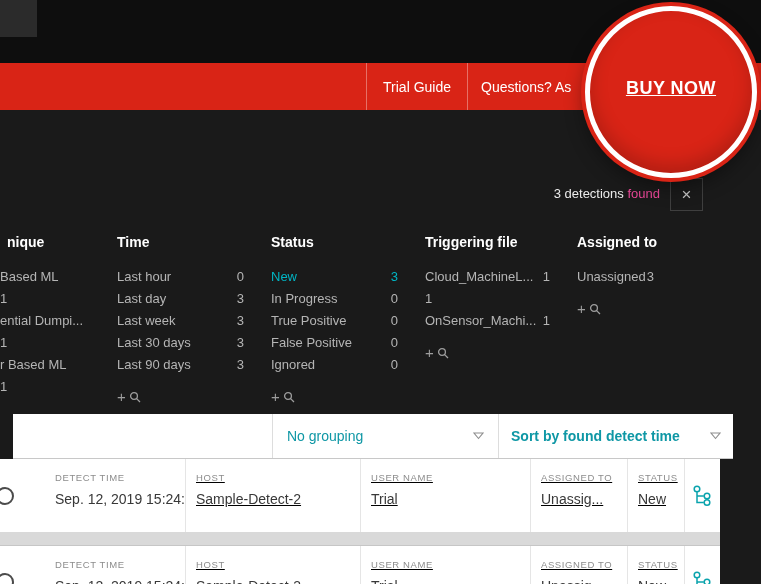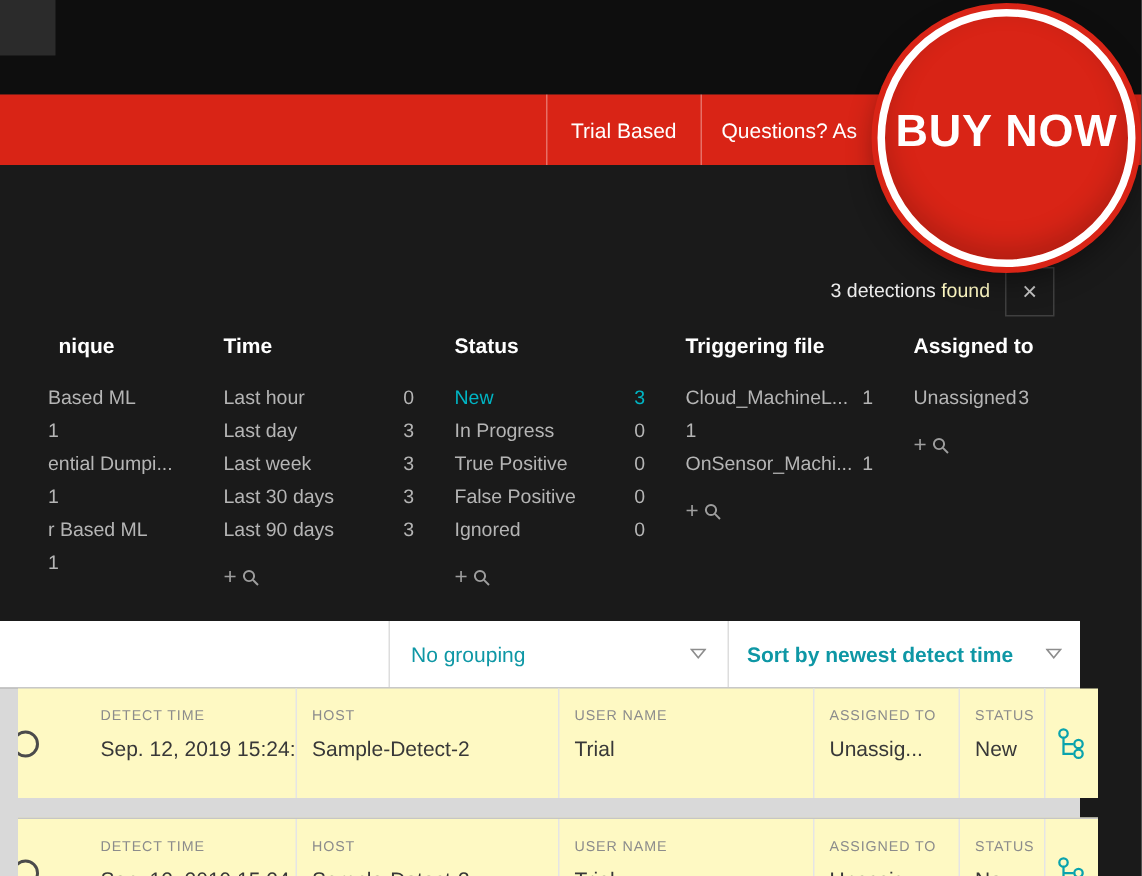--- a/index.html
+++ b/index.html
@@ -16,89 +16,89 @@
   .nav-item{display:flex;align-items:center;color:#fff;font-size:14px;
     border-left:1px solid rgba(255,255,255,0.35);cursor:pointer;white-space:nowrap;}
   .nav-item.trial{padding:0 16px;}
   .nav-item.questions{width:280px;justify-content:flex-start;padding-left:13px;}
 
   
   .callout{position:absolute;left:585px;top:6px;width:162px;height:162px;border-radius:50%;
     background:#d92416;border:5px solid #ffffff;
     box-shadow:0 0 0 4px #d92416, 0 8px 20px rgba(0,0,0,0.45), inset 0 -8px 18px rgba(0,0,0,0.18);
     display:flex;align-items:center;justify-content:center;z-index:40;cursor:pointer;}
-  .callout-text{color:#fff;font-size:30px;font-weight:bold;letter-spacing:0.5px;transform:translateY(-4px);}
+  .callout-text{color:#fff;font-size:18px;font-weight:bold;letter-spacing:0.5px;transform:translateY(-4px);text-decoration:underline;}
 
   
   .det-text{position:absolute;right:101px;top:186px;font-size:13px;color:#ececec;z-index:5;}
-  .det-text .muted{color:#fef9c3;}
+  .det-text .muted{color:#ec4899;}
   .close-btn{position:absolute;left:670px;top:178px;width:33px;height:33px;box-sizing:border-box;
     border:1px solid #3f3f3f;color:#c6c6c6;display:flex;align-items:center;justify-content:center;
     font-size:17px;cursor:pointer;background:transparent;}
 
   
-  .filters{position:absolute;left:0;top:222px;display:flex;padding-left:32px;}
+  .filters{position:absolute;left:0;top:234px;display:flex;}
   .fcol{box-sizing:border-box;padding-left:13px;}
   .fcol.c0{width:104px;padding-left:0;}
   .fcol.c1{width:154px;}
   .fcol.c2{width:154px;}
   .fcol.c3{width:152px;}
   .fcol.c4{width:104px;}
   .ftitle{font-size:14px;font-weight:bold;color:#fff;height:26px;margin-bottom:6px;}
   .fcol.c0 .ftitle{padding-left:7px;}
   .fitem{display:flex;justify-content:space-between;font-size:13px;color:#b5b5b5;
     line-height:22px;padding-right:14px;cursor:pointer;white-space:nowrap;}
   .fcol.c0 .fitem{padding-right:5px;flex-direction:column;}
   .fitem.teal, .fitem.teal .cnt{color:#00b5c4;}
   .fadd{margin-top:12px;color:#9e9e9e;font-size:15px;display:flex;align-items:center;gap:3px;cursor:pointer;}
 
   
-  .group-bar{position:absolute;left:0;top:414px;width:720px;height:45px;background:#fff;
+  .group-bar{position:absolute;left:13px;top:414px;width:720px;height:45px;background:#fff;
     border-bottom:1px solid #c8c8c8;display:flex;box-sizing:border-box;}
   .gb-left{width:260px;border-right:1px solid #ddd;box-sizing:border-box;}
   .gb-mid{width:226px;display:flex;align-items:center;justify-content:space-between;
     padding:0 14px;border-right:1px solid #ddd;box-sizing:border-box;cursor:pointer;}
   .gb-right{flex:1;display:flex;align-items:center;justify-content:space-between;
     padding:0 12px;box-sizing:border-box;cursor:pointer;}
   .gb-label{color:#0e97a5;font-size:14px;}
   .gb-sort{color:#0e97a5;font-size:14px;font-weight:bold;}
 
   
   .table-area{position:absolute;left:0;top:459px;width:720px;height:125px;background:#d9d9d9;}
-  .trow{position:absolute;left:12px;width:720px;height:73px;background:#fef9c3;display:flex;
+  .trow{position:absolute;left:0;width:720px;height:73px;background:#ffffff;display:flex;
     border-top:1px solid #c6c6c6;box-sizing:border-box;cursor:pointer;}
   .trow.r0{top:0;border-top:none;}
   .trow.r1{top:86px;}
   .cell{box-sizing:border-box;padding:13px 0 0 10px;overflow:hidden;}
   .c-ind{width:45px;position:relative;padding:0;}
   .c-dt{width:140px;}
   .c-host{width:175px;}
   .c-user{width:170px;}
   .c-asg{width:97px;}
   .c-st{width:57px;}
   .c-icon{width:36px;display:flex;align-items:center;justify-content:center;padding:0;}
-  .c-host,.c-user,.c-asg,.c-st,.c-icon{border-left:1px solid #e5e5e5;}
+  .c-host,.c-user,.c-asg,.c-st,.c-icon{border-left:1px solid #e5e5e5;text-decoration:underline;}
   .lab{font-size:9.5px;color:#8c8c8c;letter-spacing:0.6px;white-space:nowrap;}
   .val{font-size:14px;color:#383838;margin-top:8px;white-space:nowrap;}
   .sev{position:absolute;left:-4px;top:50%;transform:translateY(-50%);
     width:14px;height:14px;border:2px solid #4b4b4b;border-radius:50%;}
   .tree-btn{display:flex;align-items:center;justify-content:center;cursor:pointer;}
 </style>
 </head>
 <body>
 
 <div class="stage">
 
   <div class="topbar">
     <div class="logo-square"></div>
   </div>
 
   <div class="redbar">
     <div class="nav">
-      <div class="nav-item trial">Trial Based</div>
+      <div class="nav-item trial">Trial Guide</div>
       <div class="nav-item questions">Questions? As</div>
     </div>
   </div>
 
   <div class="callout">
     <div class="callout-text">BUY NOW</div>
   </div>
 
   <div class="det-text">
     <span>3 detections</span>
@@ -229,21 +229,21 @@
 
   <div class="group-bar">
     <div class="gb-left"></div>
     <div class="gb-mid">
       <span class="gb-label">No grouping</span>
       <svg width="11" height="8" viewBox="0 0 11 8" fill="none" stroke="#8d8d8d" stroke-width="1.1">
           <path d="M1 1 H10 L5.5 6.5 Z"></path>
         </svg>
     </div>
     <div class="gb-right">
-      <span class="gb-sort">Sort by newest detect time</span>
+      <span class="gb-sort">Sort by found detect time</span>
       <svg width="11" height="8" viewBox="0 0 11 8" fill="none" stroke="#8d8d8d" stroke-width="1.1">
           <path d="M1 1 H10 L5.5 6.5 Z"></path>
         </svg>
     </div>
   </div>
 
   <div class="table-area">
 
     <div class="trow r0">
       <div class="cell c-ind">

